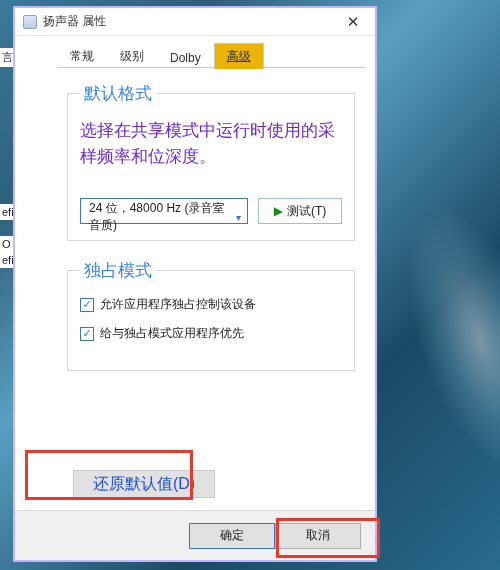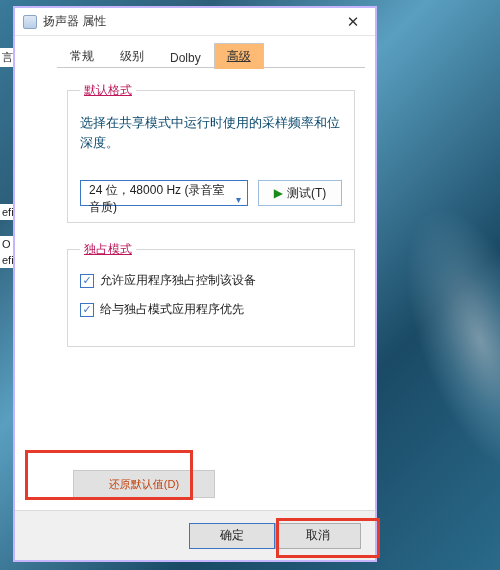--- a/index.html
+++ b/index.html
@@ -82,21 +82,21 @@
     color: #333;
     border: 1px solid transparent;
     border-bottom: none;
     background: transparent;
     position: relative;
     top: 1px;
     cursor: pointer;
   }
   .tab.active {
     border-color: #c9c9c9;
-    background: #fdba74;
+    background: #eab308;
     z-index: 2;
     text-decoration: underline;
   }
   .tab-line {
     position: absolute;
     left: 0; right: 0;
     bottom: 0;
     height: 1px;
     background: #c9c9c9;
     z-index: 1;
@@ -108,29 +108,29 @@
     color: #222;
     position: relative;
   }
   fieldset {
     border: 1px solid #d8d8d8;
     margin: 0 0 18px 0;
     padding: 14px 12px 16px 12px;
   }
   legend {
     padding: 0 4px;
-    font-size: 12px;
-    color: #be185d;
-    text-decoration: underline;
+    font-size: 17px;
+    color: #3b82f6;
   }
   .desc {
-    font-size: 13px;
-    color: #0c4a6e;
+    font-size: 17px;
+    color: #6d28d9;
     margin-bottom: 28px;
     line-height: 1.5;
+    font-family: Liberation Mono, monospace;
   }
   .fmt-row {
     display: flex;
     gap: 10px;
   }
   .combo {
     flex: 1;
     height: 26px;
     border: 1px solid #3a76c4;
     background: #fff;
@@ -181,22 +181,22 @@
     background:#fff;
   }
   .restore-btn {
     position: absolute;
     left: 16px;
     bottom: 12px;
     width: 142px;
     height: 28px;
     border: 1px solid #c9c9c9;
     background: #e1e1e1;
-    color: #c2410c;
-    font-size: 11px;
+    color: #1d4ed8;
+    font-size: 16px;
     display: flex;
     align-items: center;
     justify-content: center;
   }
   .footer {
     height: 50px;
     border-top: 1px solid #dcdcdc;
     background: #f0f0f0;
     display: flex;
     align-items: center;

